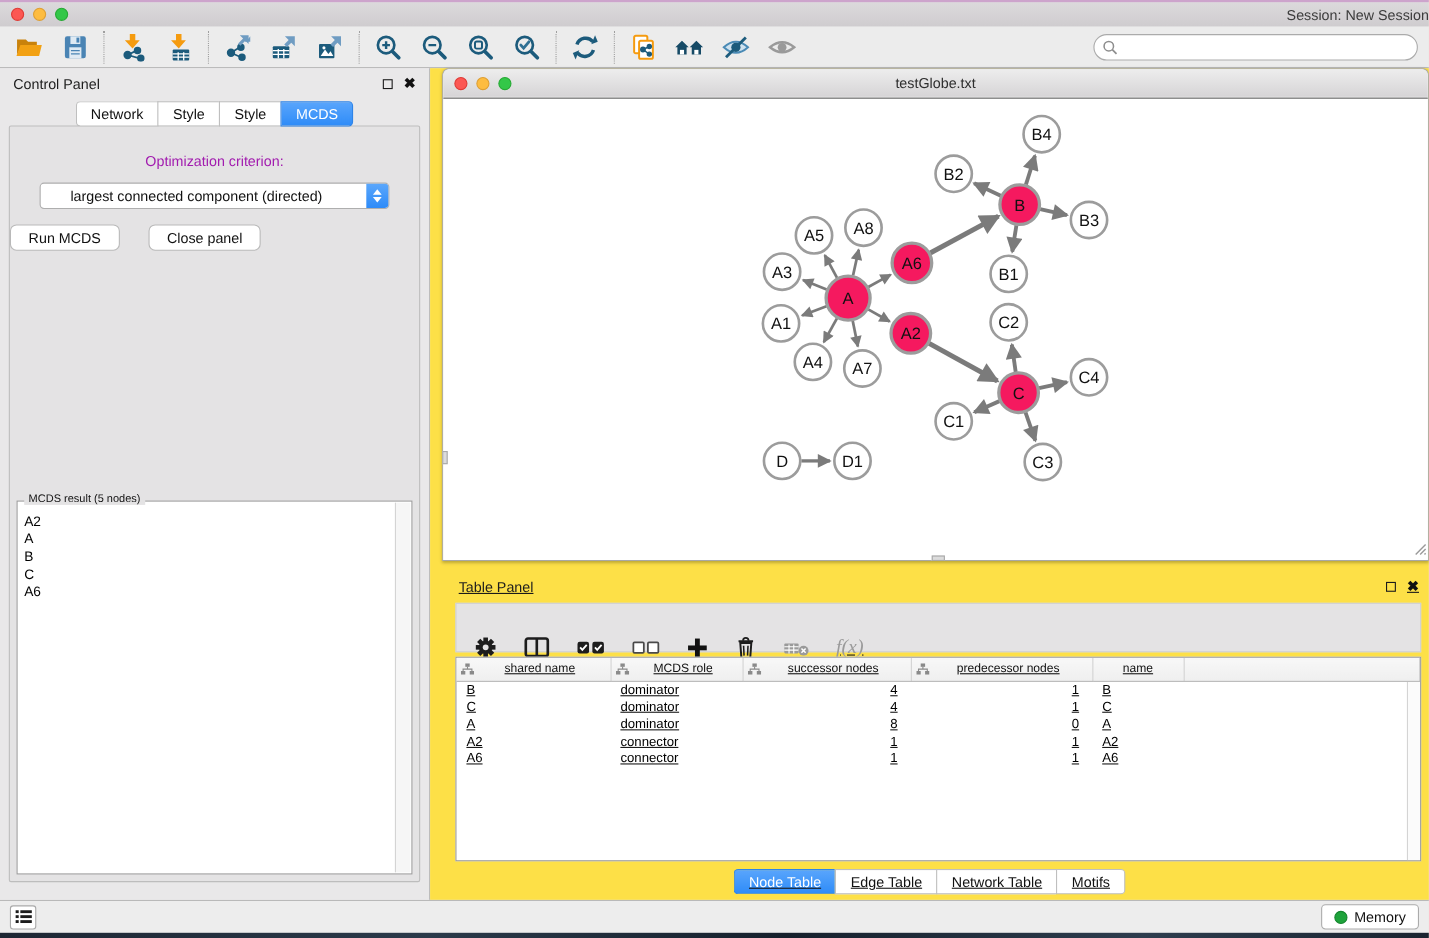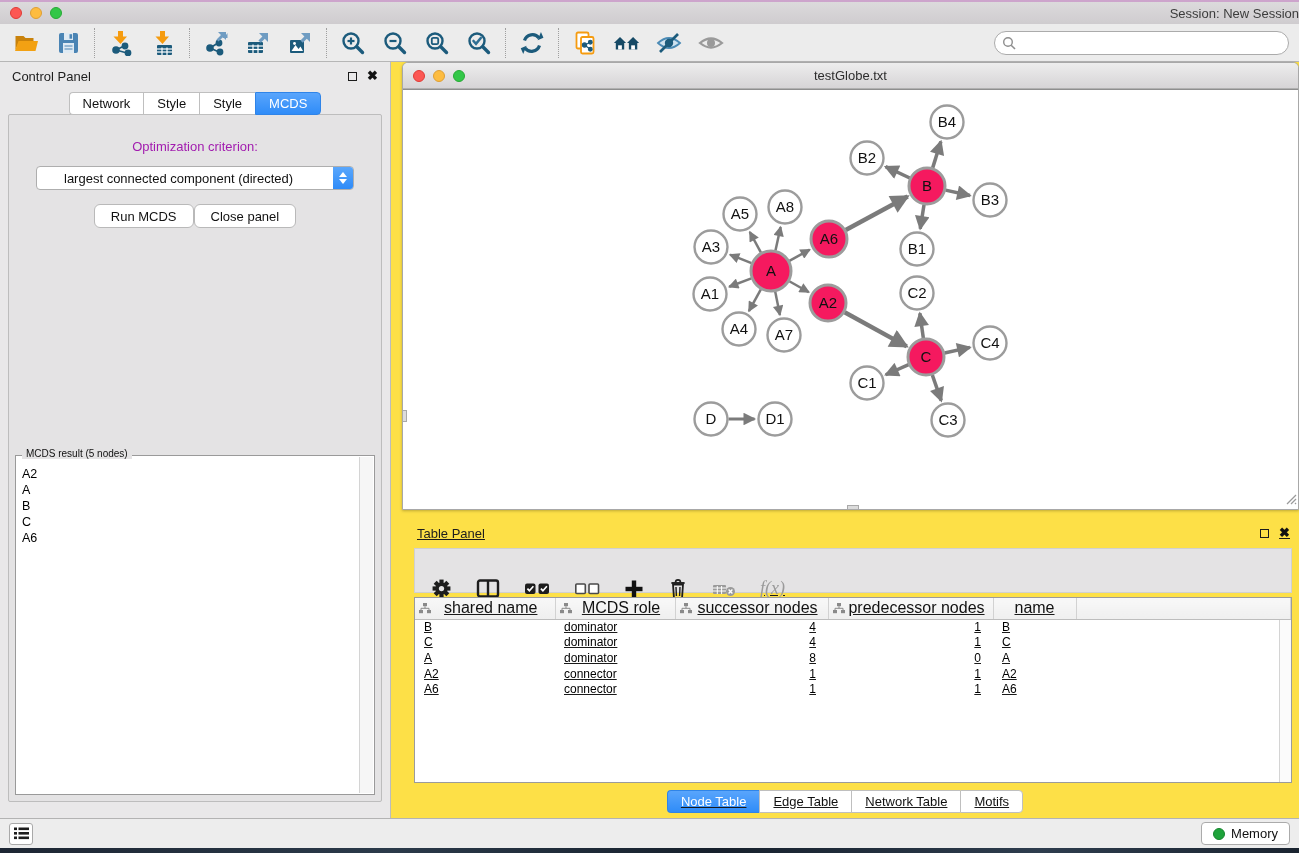--- a/index.html
+++ b/index.html
@@ -40,21 +40,21 @@
   .tab:last-child { border-radius:0 4px 4px 0; border-right:1px solid #bfbfbf; }
   .tab.active { background:linear-gradient(#59a5fc,#2f8cf8); border-color:#2f84e8; color:#fff; }
   .cp-content { flex:1; margin:-1px 8px 16px 8px; border:1px solid #bdbdbd; background:#e4e3e4; border-radius:2px; display:flex; flex-direction:column; }
   .opt-label { text-align:center; margin-top:24px; font-size:13px; color:#a21caf; }
   .combo { width:318px; height:24px; margin:12px auto 0; background:#fff; border:1px solid #aeaeae; border-radius:4px; display:flex; align-items:center; position:relative; cursor:pointer; }
   .combo-text { flex:1; padding-left:27px; font-size:13px; color:#111; white-space:nowrap; overflow:hidden; }
   .combo-btn { width:20px; height:22px; background:linear-gradient(#5aa7fc,#2e8bf8); border-radius:0 3px 3px 0; display:flex; flex-direction:column; align-items:center; justify-content:center; gap:2px; }
   .chev { width:0; height:0; border-left:4px solid transparent; border-right:4px solid transparent; }
   .chev.up { border-bottom:5px solid #fff; }
   .chev.down { border-top:5px solid #fff; }
-  .btn-row { display:flex; justify-content:center; margin-top:14px; }
+  .btn-row { display:flex; justify-content:flex-start; gap:26px; margin-top:14px; }
   .mac-btn { height:24px; padding:0 16px; background:#fff; border:1px solid #b9b9b9; border-radius:6px; font-size:13px; color:#111; font-family:"Liberation Sans",sans-serif; cursor:pointer; }
   .cp-spacer { flex:1; }
   .groupbox { margin:0 6px 6px 6px; height:340px; border:1px solid #9a9a9a; position:relative; background:#fff; }
   .group-legend { position:absolute; top:-8px; left:6px; background:#e4e3e4; padding:0 4px; font-size:10px; color:#111; }
   .result-list { position:absolute; inset:8px 15px 1px 1px; background:#fff; padding:2px 0 0 5px; overflow:hidden; }
   .result-item { font-size:12.5px; line-height:16px; color:#000; }
   .v-scroll { position:absolute; top:1px; right:1px; bottom:1px; width:14px; background:#f6f6f6; border-left:1px solid #d4d4d4; }
 
   
   .workspace { flex:1; display:flex; flex-direction:column; background:#fde047;text-decoration:underline; }
@@ -70,21 +70,21 @@
 
   
   .table-panel { margin-top:10px; flex:1; display:flex; flex-direction:column; }
   .tp-header { height:26px; display:flex; align-items:center; padding:0 9px 0 26px; }
   .tp-title { font-size:13px; color:#1d1d1d; }
   .tp-toolbar { margin:2px 7px 0 23px; height:45px; background:#e4e3e4; border:1px solid #d0d0d0; display:flex; align-items:center; gap:24px; padding:0 16px; }
   .tp-btn { display:flex; align-items:center; justify-content:center; cursor:pointer;margin-top:36px; }
   .fx-label { font-size:18px; font-style:italic; font-family:"Liberation Serif",serif; color:#9a9a9a; }
   .tbl-wrap { margin:4px 7px 0 23px; height:186px; background:#fff; border:1px solid #9b9b9b; position:relative; overflow:hidden; }
   table { border-collapse:collapse; table-layout:fixed; width:100%; }
-  th { height:21px; background:linear-gradient(#f8f8f8,#efefef); border-bottom:1px solid #bdbdbd; border-right:1px solid #d2d2d2; font-weight:normal; font-size:16px; color:#111; padding:0; }
+  th { height:21px; background:linear-gradient(#f8f8f8,#efefef); border-bottom:1px solid #bdbdbd; border-right:1px solid #d2d2d2; font-weight:normal; font-size:11px; color:#111; padding:0; }
   th .th-inner { display:flex; align-items:center; padding:0 4px; }
   th .th-label { flex:1; text-align:center; }
   td { font-size:12px; height:15.6px; color:#000; white-space:nowrap; overflow:hidden; }
   .tbl-scroll { position:absolute; top:22px; right:0; bottom:0; width:12px; background:#fbfbfb; border-left:1px solid #d4d4d4; }
   .tp-tabs { display:flex; justify-content:center; margin-top:7px; }
 
   
   .statusbar { height:30px; background:#ededed; border-top:1px solid #b3b3b3; display:flex; align-items:center; padding:0 9px; }
   .status-btn { width:24px; height:22px; background:#fff; border:1px solid #a9a9a9; border-radius:3px; display:flex; align-items:center; justify-content:center; cursor:pointer; }
   .memory-btn { margin-left:auto; height:23px; background:#fff; border:1px solid #ababab; border-radius:4px; display:flex; align-items:center; gap:6px; padding:0 11px; font-size:13px; color:#111; cursor:pointer; }

